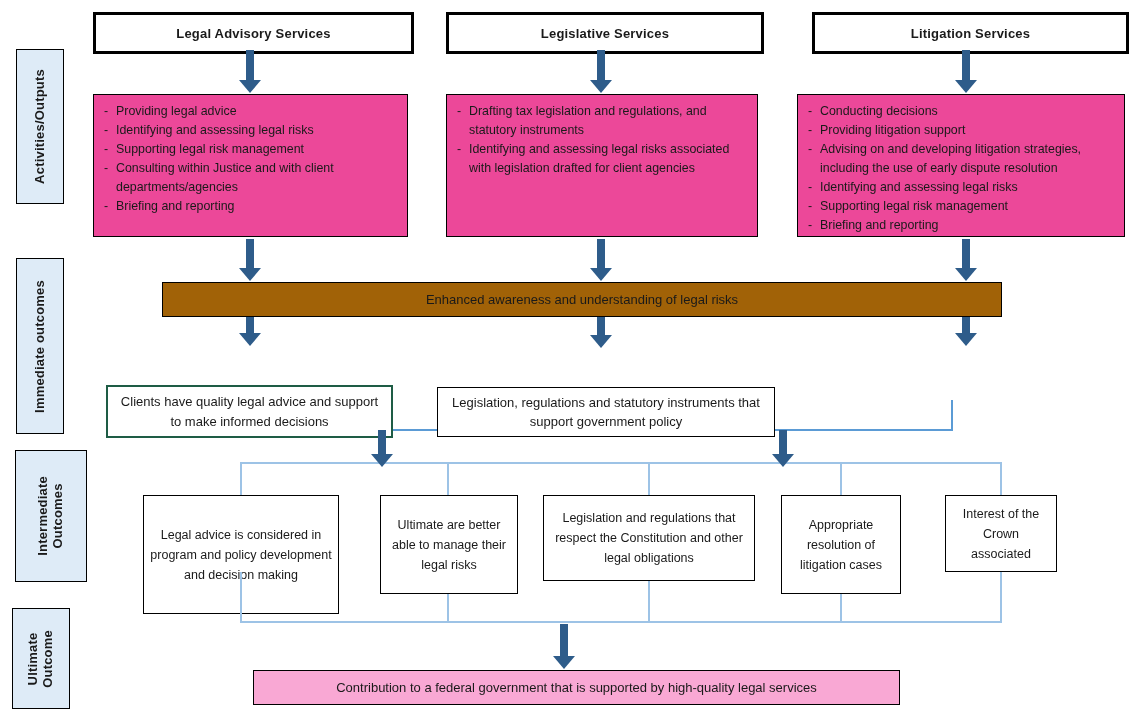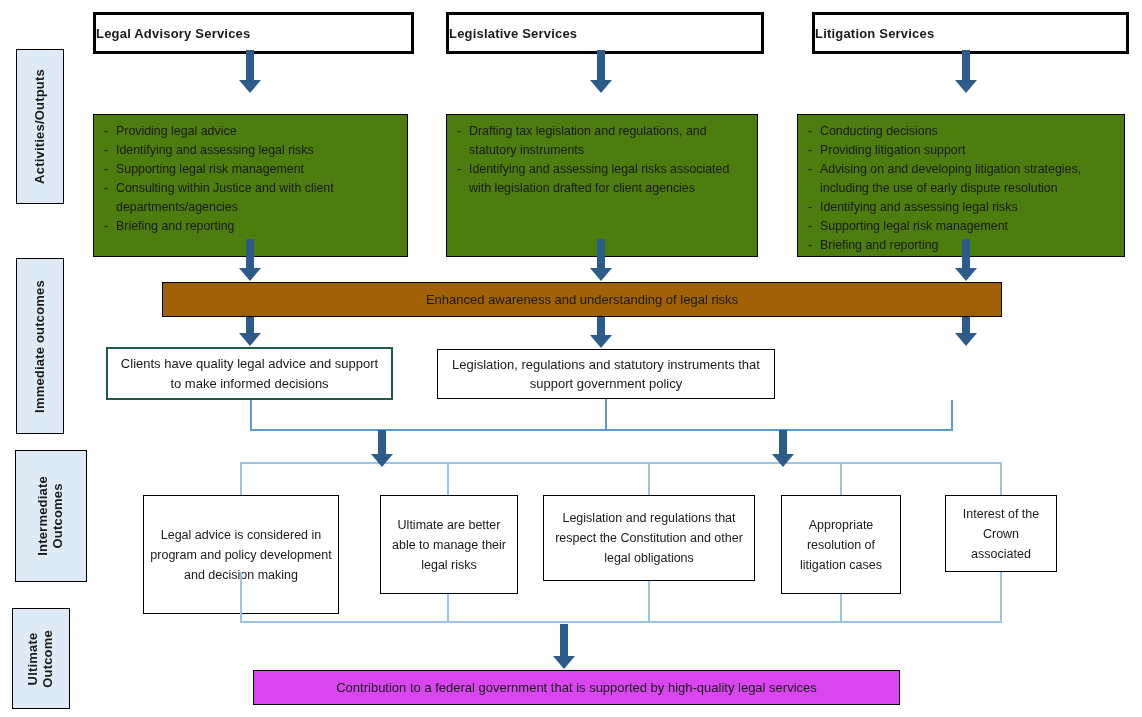--- a/index.html
+++ b/index.html
@@ -16,37 +16,37 @@
 
   
   .side{position:absolute;background:var(--sidebar-fill);border:1px solid var(--border);
         display:flex;align-items:center;justify-content:center;}
   .side .rot{display:block;transform:rotate(-90deg);font-weight:bold;font-size:13px;
         letter-spacing:.2px;text-align:center;line-height:1.15;}
   .side .rot.nw{white-space:nowrap;}
 
   
   .hdr{position:absolute;border:3px solid var(--border);background:#fff;
-       display:flex;align-items:center;
+       display:flex;align-items:center;justify-content:center;
        font-weight:bold;font-size:13px;letter-spacing:.2px;z-index:3;}
-  .actbox{position:absolute;border:1px solid var(--border);background:#4d7c0f;
-       font-size:12.4px;line-height:19px;z-index:3;padding:7px 6px 0 6px;box-sizing:border-box;margin-top:20px;}
+  .actbox{position:absolute;border:1px solid var(--border);background:#ec4899;
+       font-size:12.4px;line-height:19px;z-index:3;padding:7px 6px 0 6px;box-sizing:border-box;}
   .actbox ul{margin:0;padding:0;list-style:none;}
   .actbox li{position:relative;padding-left:16px;}
   .actbox li::before{content:"-";position:absolute;left:4px;top:0;}
   .wide{position:absolute;border:1.5px solid var(--border);background:#a16207;
        display:flex;align-items:center;justify-content:center;font-size:13px;z-index:3;}
   .immbox{position:absolute;border:1px solid var(--border);background:#fff;
        display:flex;align-items:center;justify-content:center;text-align:center;
-       font-size:13px;line-height:1.5;z-index:3;padding:0 8px;box-sizing:border-box;}
+       font-size:13px;line-height:1.5;z-index:3;padding:0 8px;box-sizing:border-box;margin-top:38px;}
   .immbox.green{border:2px solid var(--green-border);}
   .ibox{position:absolute;border:1px solid var(--border);background:#fff;
        display:flex;align-items:center;justify-content:center;text-align:center;
        font-size:12.5px;line-height:20px;z-index:3;padding:0 6px;box-sizing:border-box;}
-  .final{position:absolute;border:1.5px solid var(--border);background:#d946ef;
+  .final{position:absolute;border:1.5px solid var(--border);background:#f9a8d4;
        display:flex;align-items:center;justify-content:center;font-size:13px;z-index:3;}
 
   
   .varrow{position:absolute;width:22px;display:flex;flex-direction:column;align-items:center;z-index:4;}
   .varrow::before{content:"";width:8px;flex:1;background:var(--arrow);}
   .varrow::after{content:"";width:0;height:0;border-left:11px solid transparent;
        border-right:11px solid transparent;border-top:13px solid var(--arrow);}
 
   
   .lineH,.lineV{position:absolute;background:var(--connector);z-index:1;}

